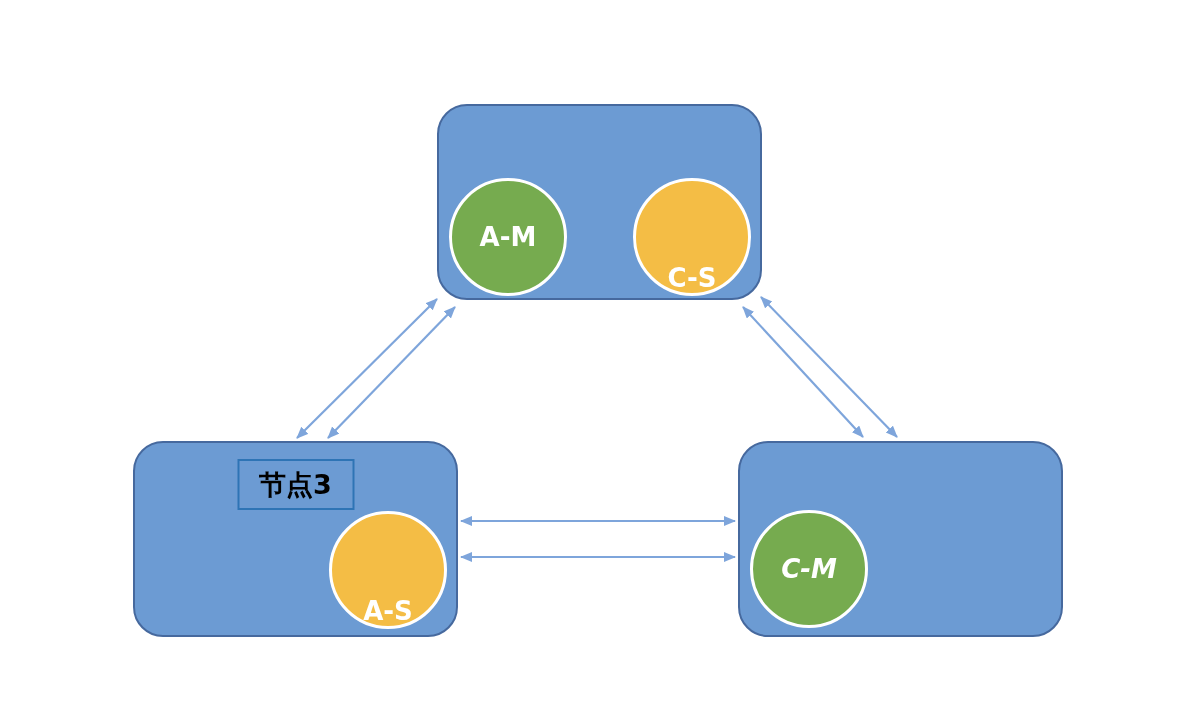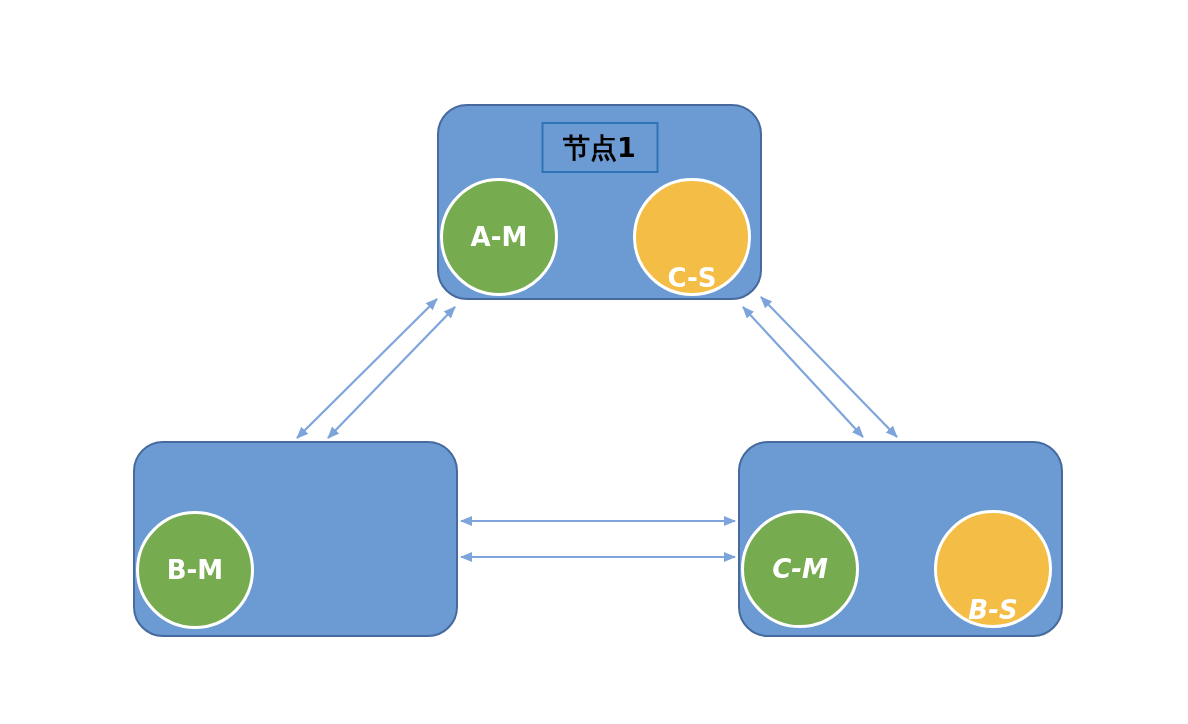--- a/index.html
+++ b/index.html
@@ -63,21 +63,21 @@
     border: 3px solid var(--circle-border);
     display: flex;
     align-items: center;
     justify-content: center;
     color: var(--circle-text);
     font-size: 26px;
     font-weight: 700;
   }
   .circle.master { background: var(--master-circle); }
   .circle.slave  { background: var(--slave-circle); }
-  .circle.left  { left: 1px; }
+  .circle.left  { left: 10px; }
   .circle.right { left: 194px; align-items: flex-end; }
   #node1 { left: 437px; top: 104px; }
   #node1 .circle { top: 72px; }
   #node3 { left: 133px; top: 441px; }
   #node3 .circle { top: 68px; }
   #node2 { left: 738px; top: 441px; }
   #node2 .circle { top: 67px; font-style: italic; }
 </style>
 </head>
 <body>
@@ -92,39 +92,36 @@
     </defs>
     <line x1="297" y1="438" x2="437" y2="299" marker-start="url(#ah)" marker-end="url(#ah)"></line>
     <line x1="328" y1="438" x2="455" y2="307" marker-start="url(#ah)" marker-end="url(#ah)"></line>
     <line x1="743" y1="307" x2="863" y2="437" marker-start="url(#ah)" marker-end="url(#ah)"></line>
     <line x1="761" y1="297" x2="897" y2="437" marker-start="url(#ah)" marker-end="url(#ah)"></line>
     <line x1="461" y1="521" x2="735" y2="521" marker-start="url(#ah)" marker-end="url(#ah)"></line>
     <line x1="461" y1="557" x2="735" y2="557" marker-start="url(#ah)" marker-end="url(#ah)"></line>
   </svg>
 
   <div class="node" id="node1">
-    <div class="node-label-box">
-      <span>节点1</span>
-    </div>
     <div class="circle master left">
       <span>A-M</span>
     </div>
     <div class="circle slave right">
       <span>C-S</span>
     </div>
   </div>
 
   <div class="node" id="node3">
-    <div class="circle master left">
-      <span>B-M</span>
+    <div class="node-label-box">
+      <span>节点3</span>
+    </div>
+    <div class="circle slave right">
+      <span>A-S</span>
     </div>
   </div>
 
   <div class="node" id="node2">
     <div class="circle master left">
       <span>C-M</span>
     </div>
-    <div class="circle slave right">
-      <span>B-S</span>
-    </div>
   </div>
 
 </div>
 
 </body></html>

